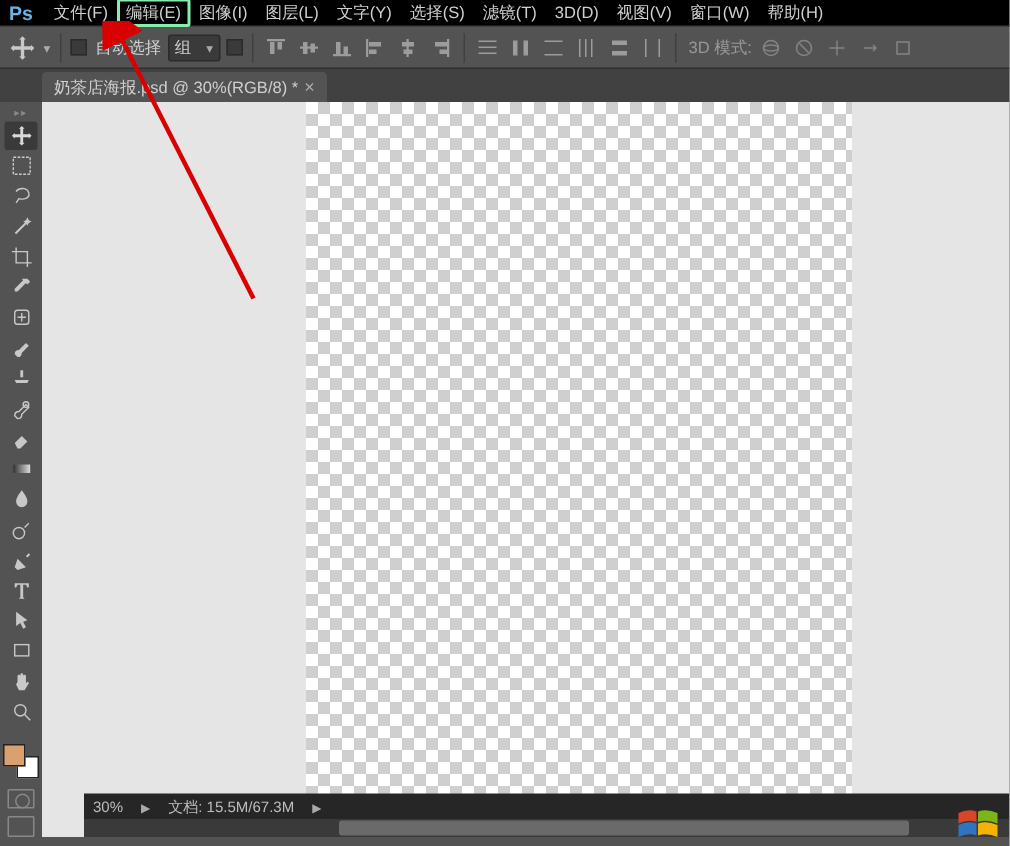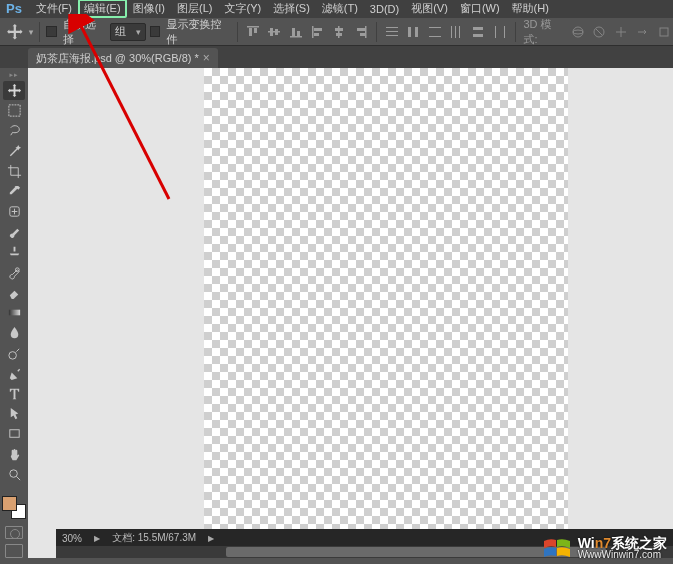--- a/index.html
+++ b/index.html
@@ -9,21 +9,21 @@
       background: #535353;
       font-family: "Microsoft YaHei", Arial, sans-serif;
       font-size: 11px;
       color: #d0d0d0;
       overflow: hidden;
       position: relative;
     }
     
     .menubar {
       height: 18px;
-      background: #404040;
+      background: #000000;
       display: flex;
       align-items: center;
       padding-left: 4px;
       border-bottom: 1px solid #404040;
     }
     .ps-logo {
       color: #6db3e8;
       font-weight: bold;
       font-size: 13px;
       margin-right: 6px;
@@ -329,21 +329,20 @@
   </span>
   <span class="dd">▾</span>
   <span class="sep"></span>
   <span class="checkbox"></span>
   <span class="opt-label">自动选择</span>
   <span class="select-group">
     <span>组</span>
     <span class="dd" style="margin-left:10px">▾</span>
   </span>
   <span class="checkbox"></span>
-  <span class="opt-label">显示变换控件</span>
   <span class="sep"></span>
 
   <span class="align-icon">
       <svg viewBox="0 0 14 14">
         <rect x="1" y="1" width="12" height="1.5" fill="#bbb"></rect>
         <rect x="3" y="3" width="3" height="8" fill="#bbb"></rect>
         <rect x="8" y="3" width="3" height="5" fill="#bbb"></rect>
       </svg>
     </span>
   <span class="align-icon">
@@ -610,19 +609,13 @@
 
 <div class="watermark">
   <div class="watermark-flag">
     <svg viewBox="0 0 30 22">
       <path d="M2 4 Q8 1 14 3 L14 10 Q8 8 2 11 Z" fill="#d9452b"></path>
       <path d="M15 3 Q21 1 28 4 L28 11 Q21 8 15 10 Z" fill="#7cb518"></path>
       <path d="M2 12 Q8 9 14 11 L14 19 Q8 17 2 20 Z" fill="#2f74c0"></path>
       <path d="M15 11 Q21 9 28 12 L28 20 Q21 17 15 19 Z" fill="#f5b301"></path>
     </svg>
   </div>
-  <div class="wm-text">
-    <div class="wm-top">
-      <span>Wi</span><span class="o">n7</span><span>系统之家</span>
-    </div>
-    <div class="wm-bot">WwwWinwin7.com</div>
-  </div>
 </div>
 
 </body></html>

